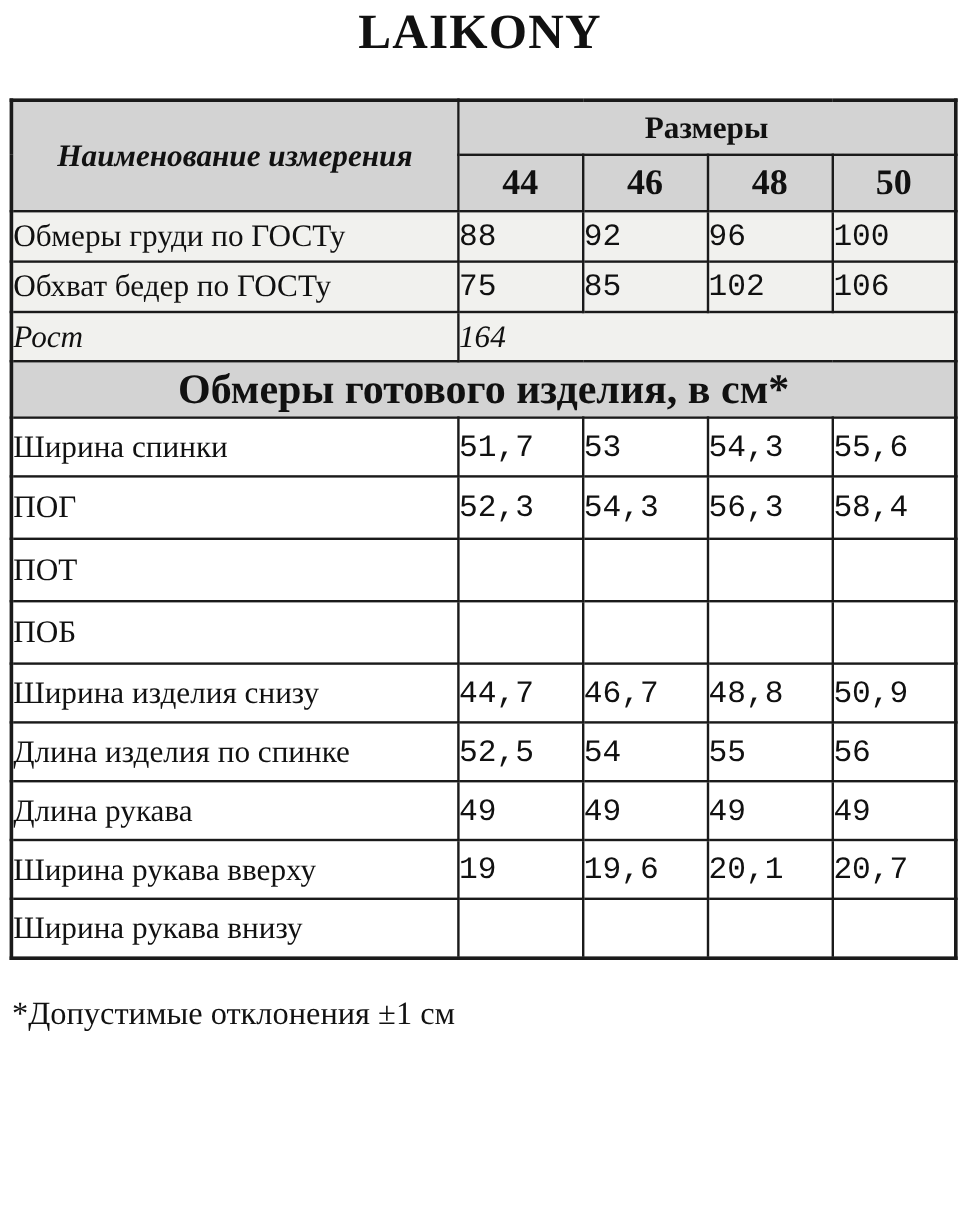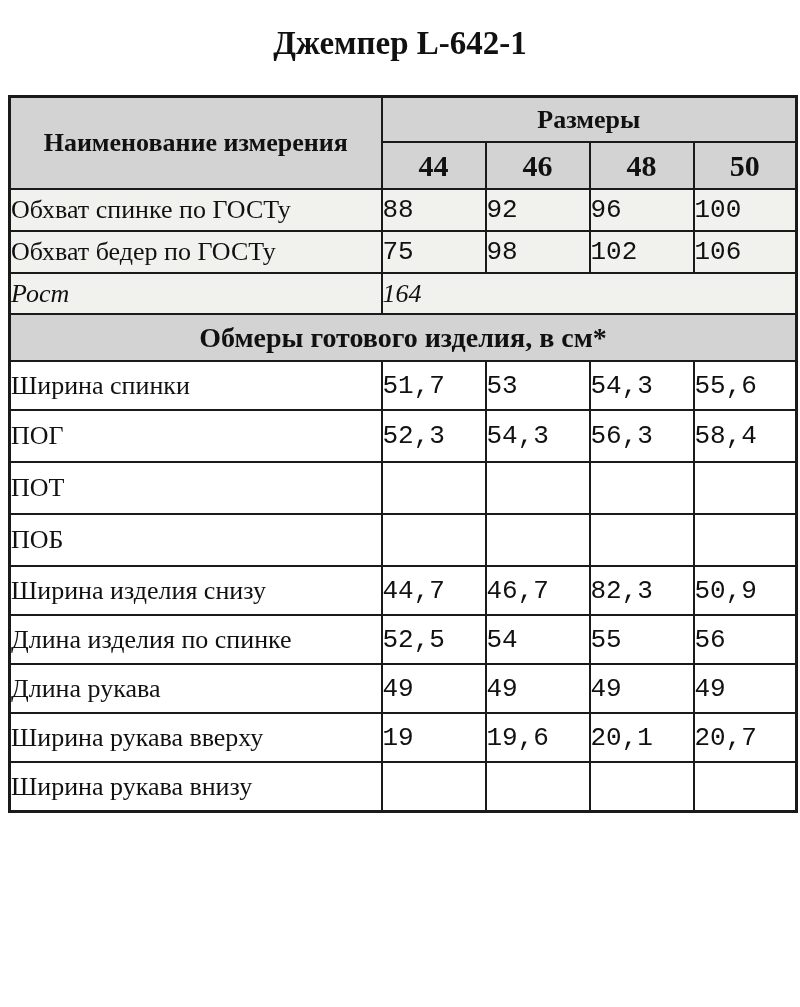--- a/index.html
+++ b/index.html
@@ -55,55 +55,55 @@
   }
   td.lbl { text-align: left; padding-left: 13px; }
   td.val { text-align: left; font-family: Liberation Mono, monospace; }
 
   
   tr.hdr td {
     background: #d3d3d3;
     font-weight: bold;
     text-align: center;
   }
-  td.name-hdr { font-size: 27px; }
+  td.name-hdr { font-size: 27px; font-style: italic; }
   td.sizes-hdr { font-size: 28px; height: 43px; }
   tr.sizes-row td { font-size: 30px; height: 45px; text-align: center; }
 
   
   tr.gost td { background: #f1f1ee; }
   tr.gost td { height: 40px; }
   tr.rost td { height: 39px; font-style: italic; }
   td.rost-val { text-align: left; padding-left: 27px; margin-top: 16px; }
 
   
   tr.section td {
     background: #d3d3d3;
     font-weight: bold;
-    font-size: 28px;
+    font-size: 35px;
     text-align: center;
     height: 45px;
   }
 
   
   tr.m td { height: 47px; }
   tr.m-tall td { height: 50px; margin-top: 28px; }
 
   .footnote {
     margin: 30px 0 0 10px;
     font-size: 27px;
     line-height: 1.1;
   }
 </style>
 </head>
 <body>
 
 <div class="sheet">
 
-  <h2 class="product">Джемпер L-642-1</h2>
+  <h1 class="brand">LAIKONY</h1>
 
   <table class="meas">
     <colgroup>
       <col style="width:372px">
       <col style="width:104px">
       <col style="width:104px">
       <col style="width:104px">
       <col style="width:103px">
     </colgroup>
     <tbody>
@@ -112,30 +112,30 @@
         <td class="sizes-hdr" colspan="4">Размеры</td>
       </tr>
       <tr class="hdr sizes-row">
         <td>44</td>
         <td>46</td>
         <td>48</td>
         <td>50</td>
       </tr>
 
       <tr class="gost">
-        <td class="lbl">Обхват спинке по ГОСТу</td>
+        <td class="lbl">Обмеры груди по ГОСТу</td>
         <td class="val">88</td>
         <td class="val">92</td>
         <td class="val">96</td>
         <td class="val">100</td>
       </tr>
       <tr class="gost">
         <td class="lbl">Обхват бедер по ГОСТу</td>
         <td class="val">75</td>
-        <td class="val">98</td>
+        <td class="val">85</td>
         <td class="val">102</td>
         <td class="val">106</td>
       </tr>
       <tr class="gost rost">
         <td class="lbl">Рост</td>
         <td class="rost-val" colspan="4">164</td>
       </tr>
 
       <tr class="section">
         <td colspan="5">Обмеры готового изделия, в см*</td>
@@ -166,21 +166,21 @@
         <td class="lbl">ПОБ</td>
         <td class="val"></td>
         <td class="val"></td>
         <td class="val"></td>
         <td class="val"></td>
       </tr>
       <tr class="m">
         <td class="lbl">Ширина изделия снизу</td>
         <td class="val">44,7</td>
         <td class="val">46,7</td>
-        <td class="val">82,3</td>
+        <td class="val">48,8</td>
         <td class="val">50,9</td>
       </tr>
       <tr class="m">
         <td class="lbl">Длина изделия по спинке</td>
         <td class="val">52,5</td>
         <td class="val">54</td>
         <td class="val">55</td>
         <td class="val">56</td>
       </tr>
       <tr class="m">
@@ -200,14 +200,15 @@
       <tr class="m">
         <td class="lbl">Ширина рукава внизу</td>
         <td class="val"></td>
         <td class="val"></td>
         <td class="val"></td>
         <td class="val"></td>
       </tr>
     </tbody>
   </table>
 
+  <p class="footnote">*Допустимые отклонения ±1 см</p>
 
 </div>
 
 </body></html>

